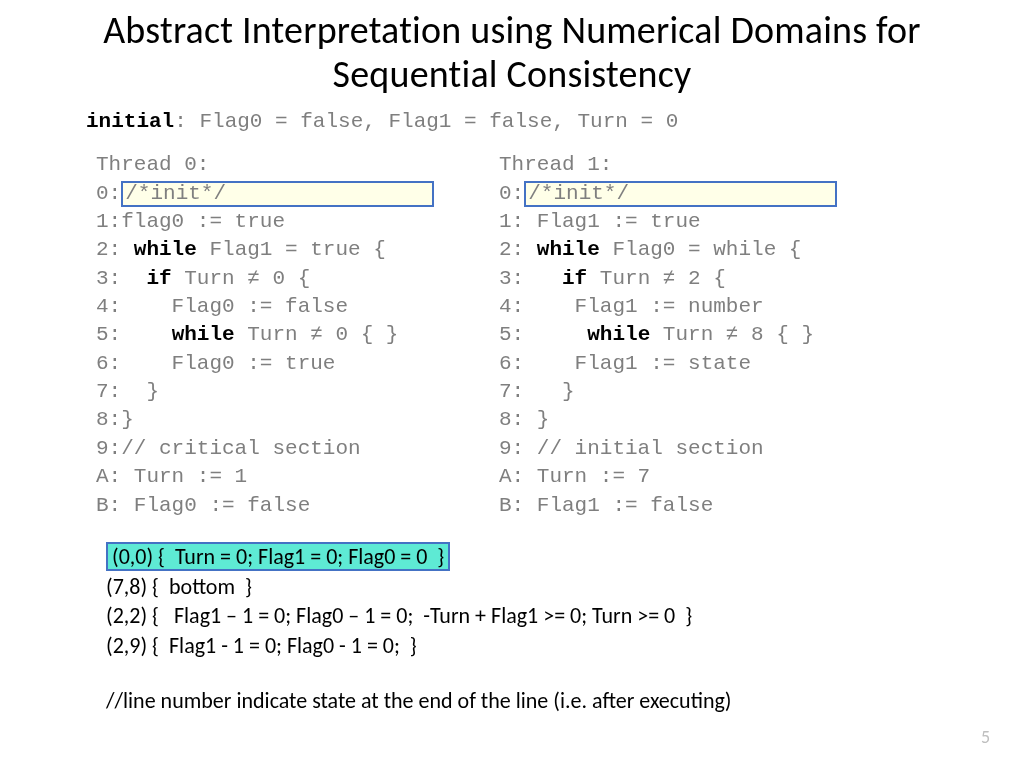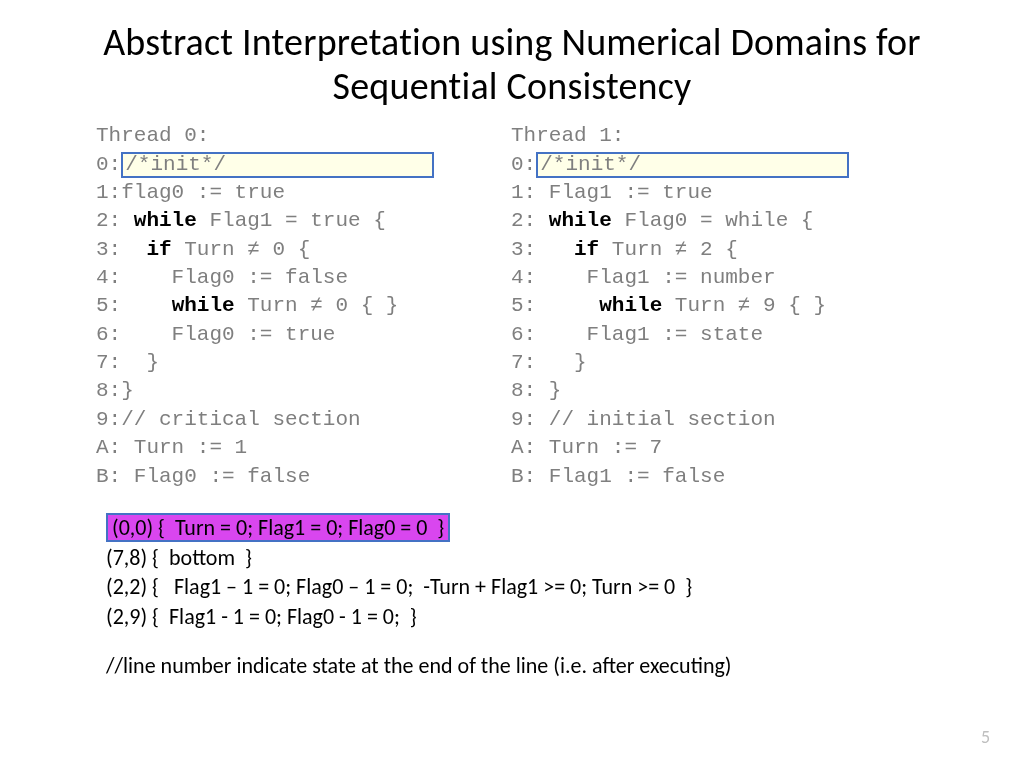--- a/index.html
+++ b/index.html
@@ -5,21 +5,21 @@
   * { margin: 0; padding: 0; box-sizing: border-box; }
   body {
     width: 1024px;
     height: 768px;
     background: #ffffff;
     font-family: Calibri, Arial, sans-serif;
     position: relative;
     overflow: hidden;
   }
   .slide {
-    padding: 21px 50px 0 50px;
+    padding: 9px 50px 0 50px;
     position: relative;
     height: 100%;
   }
   .title {
     font-size: 38px;
     font-weight: 400;
     text-align: center;
     color: #000;
     line-height: 1.15;
     margin-bottom: 14px;
@@ -28,21 +28,21 @@
   .initial {
     font-family: "Courier New", monospace;
     font-size: 21px;
     color: #7f7f7f;
     margin-left: 36px;
     margin-bottom: 18px;
   }
   .initial b { color: #000; font-weight: bold; }
   .threads {
     display: flex;
-    gap: 15px;
+    gap: 3px;
     margin-left: 46px;
   }
   .thread {
     font-family: "Courier New", monospace;
     font-size: 21px;
     color: #7f7f7f;
     line-height: 1.35;
     white-space: pre;
   }
   .thread b, .thread .kw { color: #000; font-weight: bold; }
@@ -58,46 +58,49 @@
   .states {
     margin-top: 22px;
     margin-left: 56px;
     font-family: Calibri, Arial, sans-serif;
     font-size: 22px;
     color: #000;
     line-height: 1.35;
   }
   .states .row { white-space: pre; }
   .state-hl {
-    background: #d946ef;
+    background: #5eead4;
     border: 2px solid #4472c4;
     padding: 0 4px;
     display: inline-block;
     line-height: 1.15;
   }
   .note {
-    margin-top: 20px;
+    margin-top: 26px;
     margin-left: 56px;
     font-size: 22px;
     color: #000;
   }
   .pagenum {
     position: absolute;
     right: 34px;
     bottom: 20px;
     color: #bfbfbf;
     font-size: 18px;
   }
 </style>
 </head>
 <body>
 
 <div class="slide">
   <div class="title">Abstract Interpretation using  Numerical Domains for Sequential Consistency</div>
 
+  <div class="initial">
+    <b>initial</b><span>: Flag0 = false, Flag1 = false, Turn = 0</span>
+  </div>
 
   <div class="threads">
     <div class="thread t0"><span>Thread 0:</span>
 <span>0:</span><span class="hl">/*init*/                </span>
 <span>1:flag0 := true</span>
 <span>2: </span><span class="kw">while</span><span> Flag1 = true {</span>
 <span>3:  </span><span class="kw">if</span><span> Turn ≠ 0 {</span>
 <span>4:    Flag0 := false</span>
 <span>5:    </span><span class="kw">while</span><span> Turn ≠ 0 { }</span>
 <span>6:    Flag0 := true</span>
@@ -106,21 +109,21 @@
 <span>9:// critical section</span>
 <span>A: Turn := 1</span>
 <span>B: Flag0 := false</span></div>
 
     <div class="thread t1"><span>Thread 1:</span>
 <span>0:</span><span class="hl">/*init*/                </span>
 <span>1: Flag1 := true</span>
 <span>2: </span><span class="kw">while</span><span> Flag0 = while {</span>
 <span>3:   </span><span class="kw">if</span><span> Turn ≠ 2 {</span>
 <span>4:    Flag1 := number</span>
-<span>5:     </span><span class="kw">while</span><span> Turn ≠ 9 { }</span>
+<span>5:     </span><span class="kw">while</span><span> Turn ≠ 8 { }</span>
 <span>6:    Flag1 := state</span>
 <span>7:   }</span>
 <span>8: }</span>
 <span>9: // initial section</span>
 <span>A: Turn := 7</span>
 <span>B: Flag1 := false</span></div>
   </div>
 
   <div class="states">
     <div class="row"><span class="state-hl">(0,0) {  Turn = 0; Flag1 = 0; Flag0 = 0  }</span></div>

